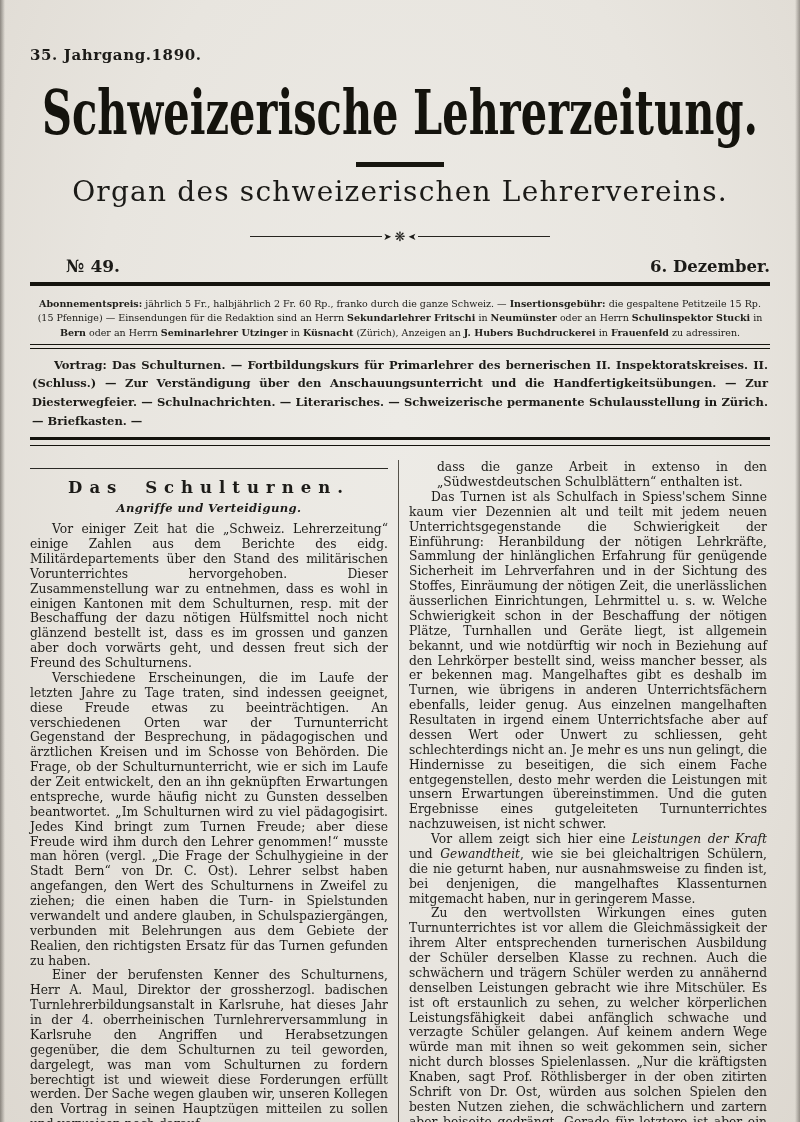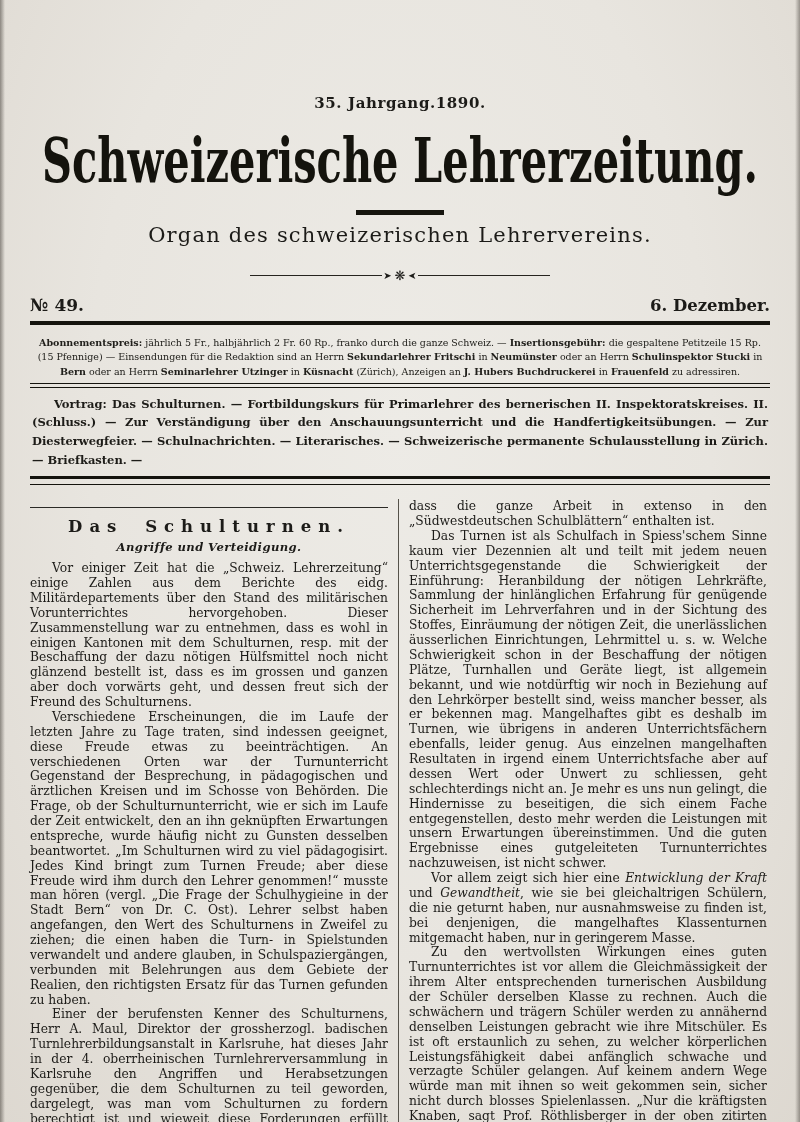--- a/index.html
+++ b/index.html
@@ -7,36 +7,36 @@
   .page {
     position:relative; width:800px; height:1122px; margin:0 auto;
     background: radial-gradient(ellipse at 50% 38%, #edebe6 0%, #e8e5df 55%, #ddd8d0 100%);
     font-family:"DejaVu Serif", serif; color:#1c1b18; overflow:hidden;
   }
   .edge { position:absolute; top:0; bottom:0; pointer-events:none; }
   .edge.left  { left:0;  width:5px; background:linear-gradient(to right, rgba(55,50,44,.50), rgba(55,50,44,0)); }
   .edge.right { right:0; width:5px; background:linear-gradient(to left,  rgba(55,50,44,.45), rgba(55,50,44,0)); }
   .inner { padding:0 30px; }
 
-  .toprow { display:flex; justify-content:center; padding-top:46px;
-            font-weight:bold; font-size:15px; letter-spacing:.6px;margin-top:48px; }
+  .toprow { display:flex; justify-content:flex-start; padding-top:46px;
+            font-weight:bold; font-size:15px; letter-spacing:.6px; }
 
   .masthead-wrap { margin-top:4px; text-align:center; }
   svg.masthead { display:block; margin:0 auto; }
   .mast-rule { width:88px; height:5px; background:#17160f; margin:8px auto 6px; }
-  .subtitle { text-align:center; font-size:21px; letter-spacing:1.2px; margin-top:8px; }
+  .subtitle { text-align:center; font-size:28px; letter-spacing:1.2px; margin-top:8px; }
 
   .ornament { display:flex; align-items:center; justify-content:center; margin-top:22px; }
   .orn-line { width:132px; height:1.2px; background:#26241f; }
   .orn-arrow { font-size:10px; line-height:1; margin:0 1px; color:#1c1b18; }
   .orn-arrow.flip { transform:scaleX(-1); display:inline-block; }
   .orn-star { font-size:13px; line-height:1; margin:0 2px; color:#1c1b18; }
 
   .daterow { display:flex; align-items:baseline; margin-top:13px; font-weight:bold; }
-  .daterow > div { flex:1; }
+  .daterow > div { flex:1;margin-left:36px; }
   .issue-no { font-size:17px; text-align:left; }
   .publish-info { font-size:15.5px; text-align:center; letter-spacing:1.5px; }
   .issue-date { font-size:16.5px; text-align:right; }
 
   .rule-thick { height:3.5px; background:#15140e; margin-top:6px; }
   .imprint { font-size:9.5px; line-height:1.55; text-align:center; margin-top:11px; color:#21201c; }
   .imprint .bd { font-weight:bold; }
   .rule-double { margin-top:3px; height:3px; border-top:1.6px solid #15140e; border-bottom:1.2px solid #15140e; }
 
   .inhalt { font-size:11.5px; font-weight:bold; line-height:1.62; text-align:justify;
@@ -48,21 +48,21 @@
   .col-divider { width:1px; background:#5a574f; margin:0 10px;
                  background:linear-gradient(to bottom,#55524a 0%,#55524a 96%,rgba(85,82,74,0) 100%); }
 
   .notice { font-weight:bold; text-indent:22px; }
   .notice-rule { border:none; border-top:1.1px solid #2b2a26; margin:8px 0 9px; }
   .article-title { text-align:center; font-size:16.5px; font-weight:bold;
                    letter-spacing:7px; word-spacing:9px; margin:1px 0 3px; }
   .article-subtitle { text-align:center; font-size:11.6px; font-weight:bold;
                       letter-spacing:.4px; margin-bottom:7px;font-style:italic; }
   .body-p { margin:0; text-indent:22px; }
-  .body-p.noindent { text-indent:0; }
+  .body-p.noindent { text-indent:0;margin-left:28px; }
   .it { font-style:italic; }
 </style>
 </head>
 <body>
 
 <div class="page">
   <div class="edge left"></div>
   <div class="edge right"></div>
 
   <div class="inner">
@@ -111,19 +111,19 @@
             <p class="body-p"><span>Vor einiger Zeit hat die „Schweiz. Lehrerzeitung“ einige Zahlen aus dem Berichte des eidg. Militärdepartements über den Stand des militärischen Vorunterrichtes hervorgehoben. Dieser Zusammenstellung war zu entnehmen, dass es wohl in einigen Kantonen mit dem Schulturnen, resp. mit der Beschaffung der dazu nötigen Hülfsmittel noch nicht glänzend bestellt ist, dass es im grossen und ganzen aber doch vorwärts geht, und dessen freut sich der Freund des Schulturnens.</span></p>
             <p class="body-p"><span>Verschiedene Erscheinungen, die im Laufe der letzten Jahre zu Tage traten, sind indessen geeignet, diese Freude etwas zu beeinträchtigen. An verschiedenen Orten war der Turnunterricht Gegenstand der Besprechung, in pädagogischen und ärztlichen Kreisen und im Schosse von Behörden. Die Frage, ob der Schulturnunterricht, wie er sich im Laufe der Zeit entwickelt, den an ihn geknüpften Erwartungen entspreche, wurde häufig nicht zu Gunsten desselben beantwortet. „Im Schulturnen wird zu viel pädagogisirt. Jedes Kind bringt zum Turnen Freude; aber diese Freude wird ihm durch den Lehrer genommen!“ musste man hören (vergl. „Die Frage der Schulhygieine in der Stadt Bern“ von Dr. C. Ost). Lehrer selbst haben angefangen, den Wert des Schulturnens in Zweifel zu ziehen; die einen haben die Turn- in Spielstunden verwandelt und andere glauben, in Schulspaziergängen, verbunden mit Belehrungen aus dem Gebiete der Realien, den richtigsten Ersatz für das Turnen gefunden zu haben.</span></p>
             <p class="body-p"><span>Einer der berufensten Kenner des Schulturnens, Herr A. Maul, Direktor der grossherzogl. badischen Turnlehrerbildungsanstalt in Karlsruhe, hat dieses Jahr in der 4. oberrheinischen Turnlehrerversammlung in Karlsruhe den Angriffen und Herabsetzungen gegenüber, die dem Schulturnen zu teil geworden, dargelegt, was man vom Schulturnen zu fordern berechtigt ist und wieweit diese Forderungen erfüllt werden. Der Sache wegen glauben wir, unseren Kollegen den Vortrag in seinen Hauptzügen mitteilen zu sollen und verweisen noch darauf,</span></p>
           </div>
       </div>
       <div class="col-divider"></div>
       <div class="col right">
         <div>
             <p class="body-p noindent"><span>dass die ganze Arbeit in extenso in den „Südwestdeutschen Schulblättern“ enthalten ist.</span></p>
             <p class="body-p"><span>Das Turnen ist als Schulfach in Spiess'schem Sinne kaum vier Dezennien alt und teilt mit jedem neuen Unterrichtsgegenstande die Schwierigkeit der Einführung: Heranbildung der nötigen Lehrkräfte, Sammlung der hinlänglichen Erfahrung für genügende Sicherheit im Lehrverfahren und in der Sichtung des Stoffes, Einräumung der nötigen Zeit, die unerlässlichen äusserlichen Einrichtungen, Lehrmittel u. s. w. Welche Schwierigkeit schon in der Beschaffung der nötigen Plätze, Turnhallen und Geräte liegt, ist allgemein bekannt, und wie notdürftig wir noch in Beziehung auf den Lehrkörper bestellt sind, weiss mancher besser, als er bekennen mag. Mangelhaftes gibt es deshalb im Turnen, wie übrigens in anderen Unterrichtsfächern ebenfalls, leider genug. Aus einzelnen mangelhaften Resultaten in irgend einem Unterrichtsfache aber auf dessen Wert oder Unwert zu schliessen, geht schlechterdings nicht an. Je mehr es uns nun gelingt, die Hindernisse zu beseitigen, die sich einem Fache entgegenstellen, desto mehr werden die Leistungen mit unsern Erwartungen übereinstimmen. Und die guten Ergebnisse eines gutgeleiteten Turnunterrichtes nachzuweisen, ist nicht schwer.</span></p>
-            <p class="body-p"><span>Vor allem zeigt sich hier eine </span><span class="it">Entwicklung der Kraft</span><span> und </span><span class="it">Gewandtheit</span><span>, wie sie bei gleichaltrigen Schülern, die nie geturnt haben, nur ausnahmsweise zu finden ist, bei denjenigen, die mangelhaftes Klassenturnen mitgemacht haben, nur in geringerem Masse.</span></p>
+            <p class="body-p"><span>Vor allem zeigt sich hier eine </span><span class="it">Leistungen der Kraft</span><span> und </span><span class="it">Gewandtheit</span><span>, wie sie bei gleichaltrigen Schülern, die nie geturnt haben, nur ausnahmsweise zu finden ist, bei denjenigen, die mangelhaftes Klassenturnen mitgemacht haben, nur in geringerem Masse.</span></p>
             <p class="body-p"><span>Zu den wertvollsten Wirkungen eines guten Turnunterrichtes ist vor allem die Gleichmässigkeit der ihrem Alter entsprechenden turnerischen Ausbildung der Schüler derselben Klasse zu rechnen. Auch die schwächern und trägern Schüler werden zu annähernd denselben Leistungen gebracht wie ihre Mitschüler. Es ist oft erstaunlich zu sehen, zu welcher körperlichen Leistungsfähigkeit dabei anfänglich schwache und verzagte Schüler gelangen. Auf keinem andern Wege würde man mit ihnen so weit gekommen sein, sicher nicht durch blosses Spielenlassen. „Nur die kräftigsten Knaben, sagt Prof. Röthlisberger in der oben zitirten Schrift von Dr. Ost, würden aus solchen Spielen den besten Nutzen ziehen, die schwächlichern und zartern aber beiseite gedrängt. Gerade für letztere ist aber ein unter guter Anleitung gegebener, aufmunternder, die Kräfte allmälig stählender Turnunterricht eine Waffe, im Kampfe ums Dasein auch vorwärts zu kommen.“ Mit Fug und Recht</span></p>
           </div>
       </div>
     </div>
   </div>
 </div>
 
 </body></html>

